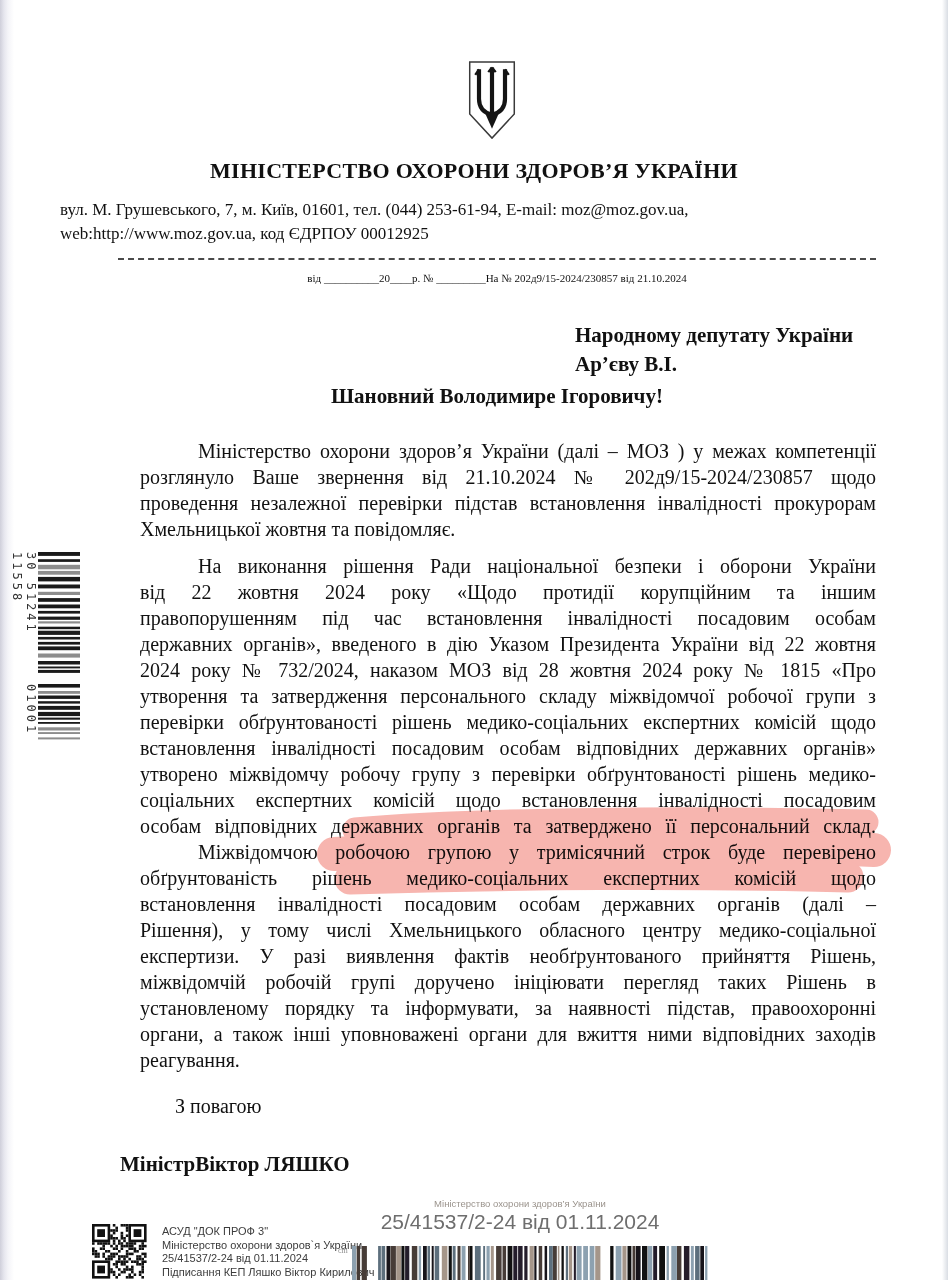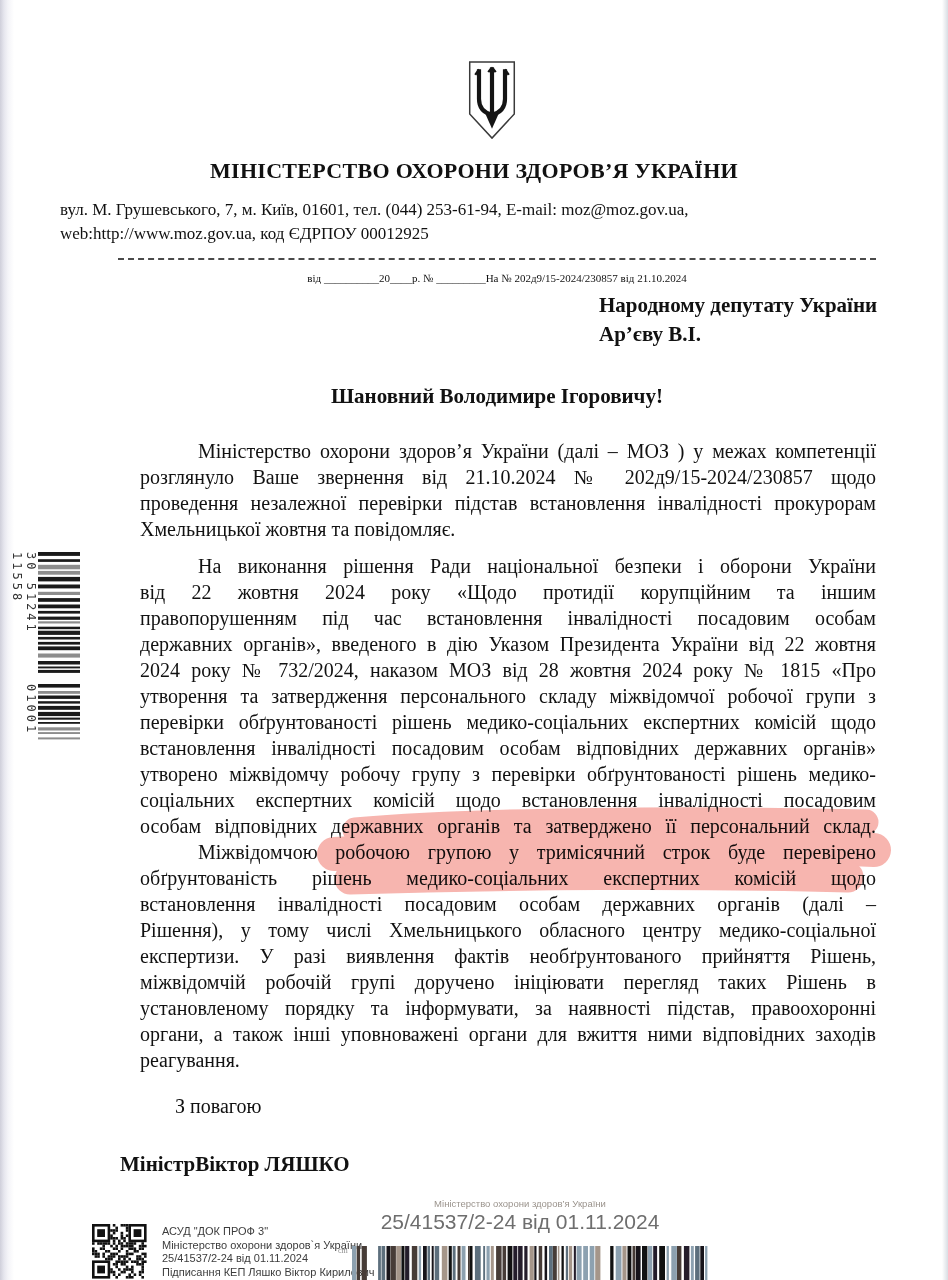--- a/index.html
+++ b/index.html
@@ -13,22 +13,22 @@
     background:linear-gradient(270deg,#d9dde3 0,#ffffff 6px);}
   .emblem{position:absolute;left:466px;top:60px;width:52px;height:80px;}
   .title{position:absolute;left:60px;top:158px;width:828px;text-align:center;
     font-weight:bold;font-size:22px;letter-spacing:.3px;}
   .addr{position:absolute;left:60px;top:198px;width:828px;text-align:left;
     font-size:17px;line-height:24px;}
   .rule{position:absolute;left:118px;top:258px;width:758px;height:0;
     border-bottom:2px dashed #4a4a4a;}
   .refrow{position:absolute;left:118px;top:272px;width:758px;display:flex;
     justify-content:center;font-size:11px;}
-  .recipient{position:absolute;left:575px;top:291px;width:310px;
-    font-weight:bold;font-size:21px;line-height:29px;margin-left:24px;}
+  .recipient{position:absolute;left:575px;top:321px;width:310px;
+    font-weight:bold;font-size:21px;line-height:29px;}
   .salutation{position:absolute;left:118px;top:384px;width:758px;text-align:center;
     font-weight:bold;font-size:21px;}
   .body{position:absolute;left:120px;top:438px;width:756px;}
   .jline{font-size:20px;line-height:26px;height:26px;text-align:justify;
     text-align-last:justify;white-space:nowrap;margin-left:20px;}
   .jline.first{text-indent:58px;}
   .jline.endline{text-align-last:left;}
   .p2{margin-top:11px;}
   .p3{margin-top:0;}
   .regards{position:absolute;left:175px;top:1095px;font-size:20px;}

